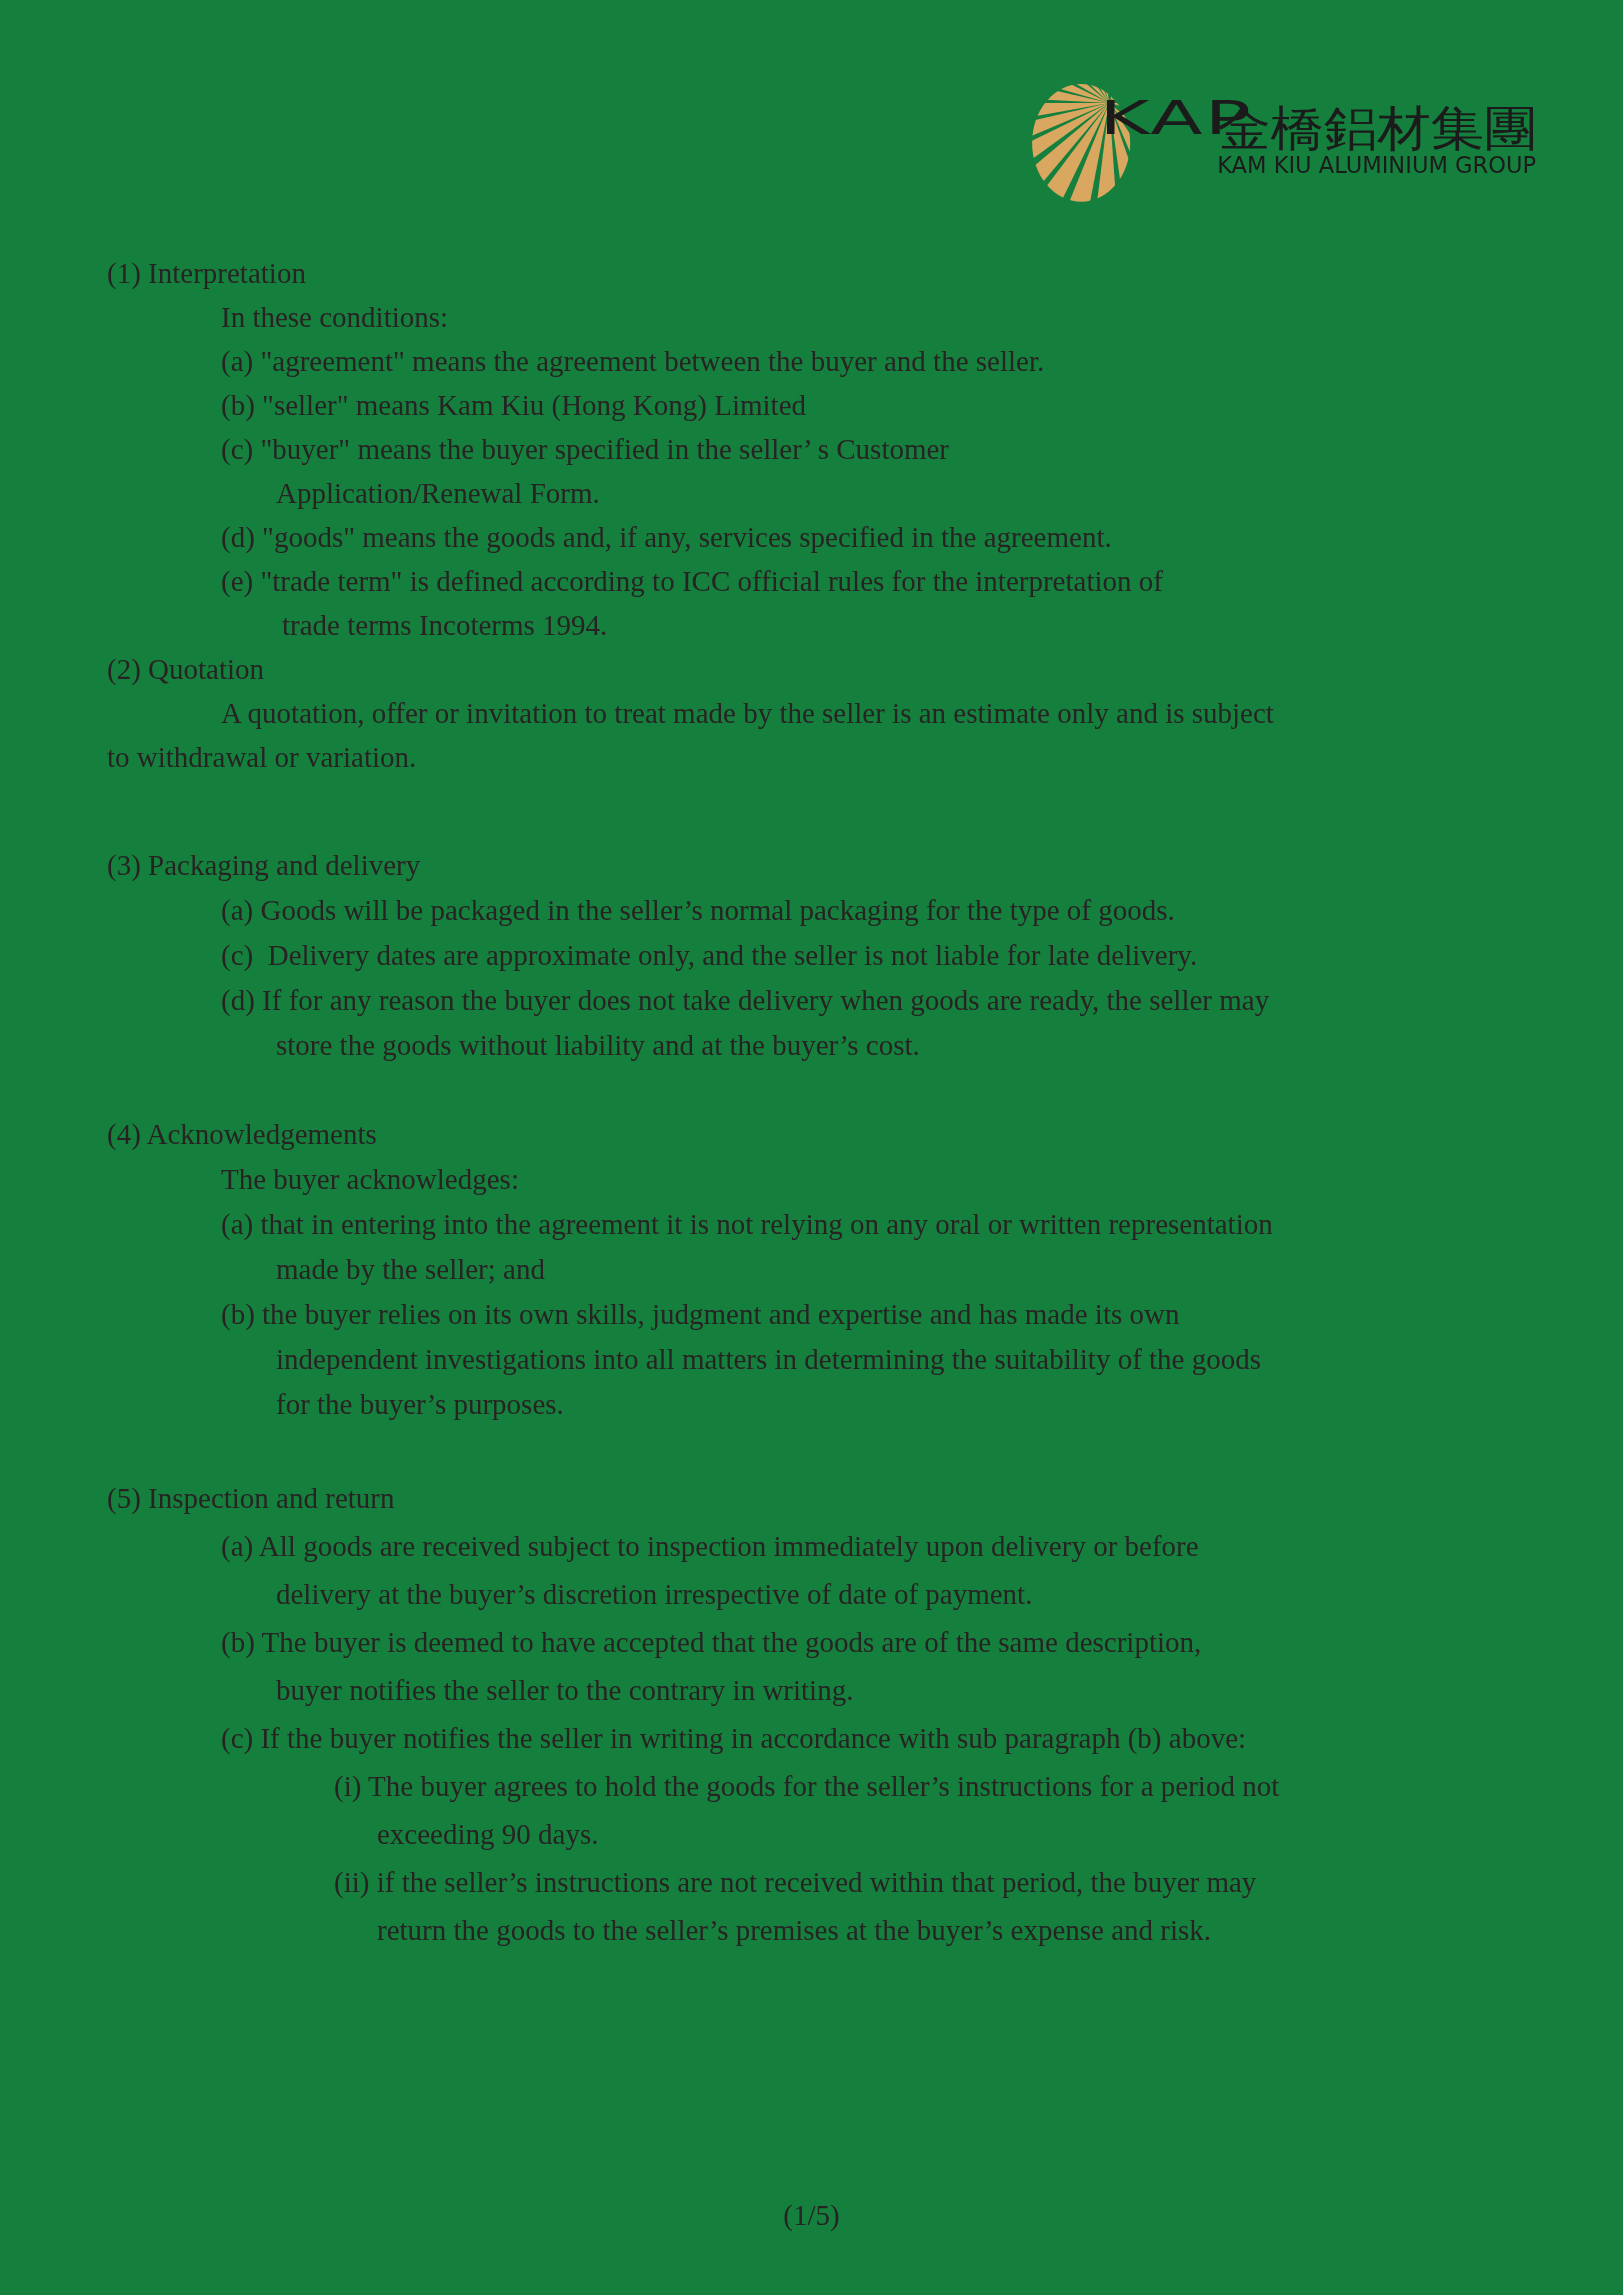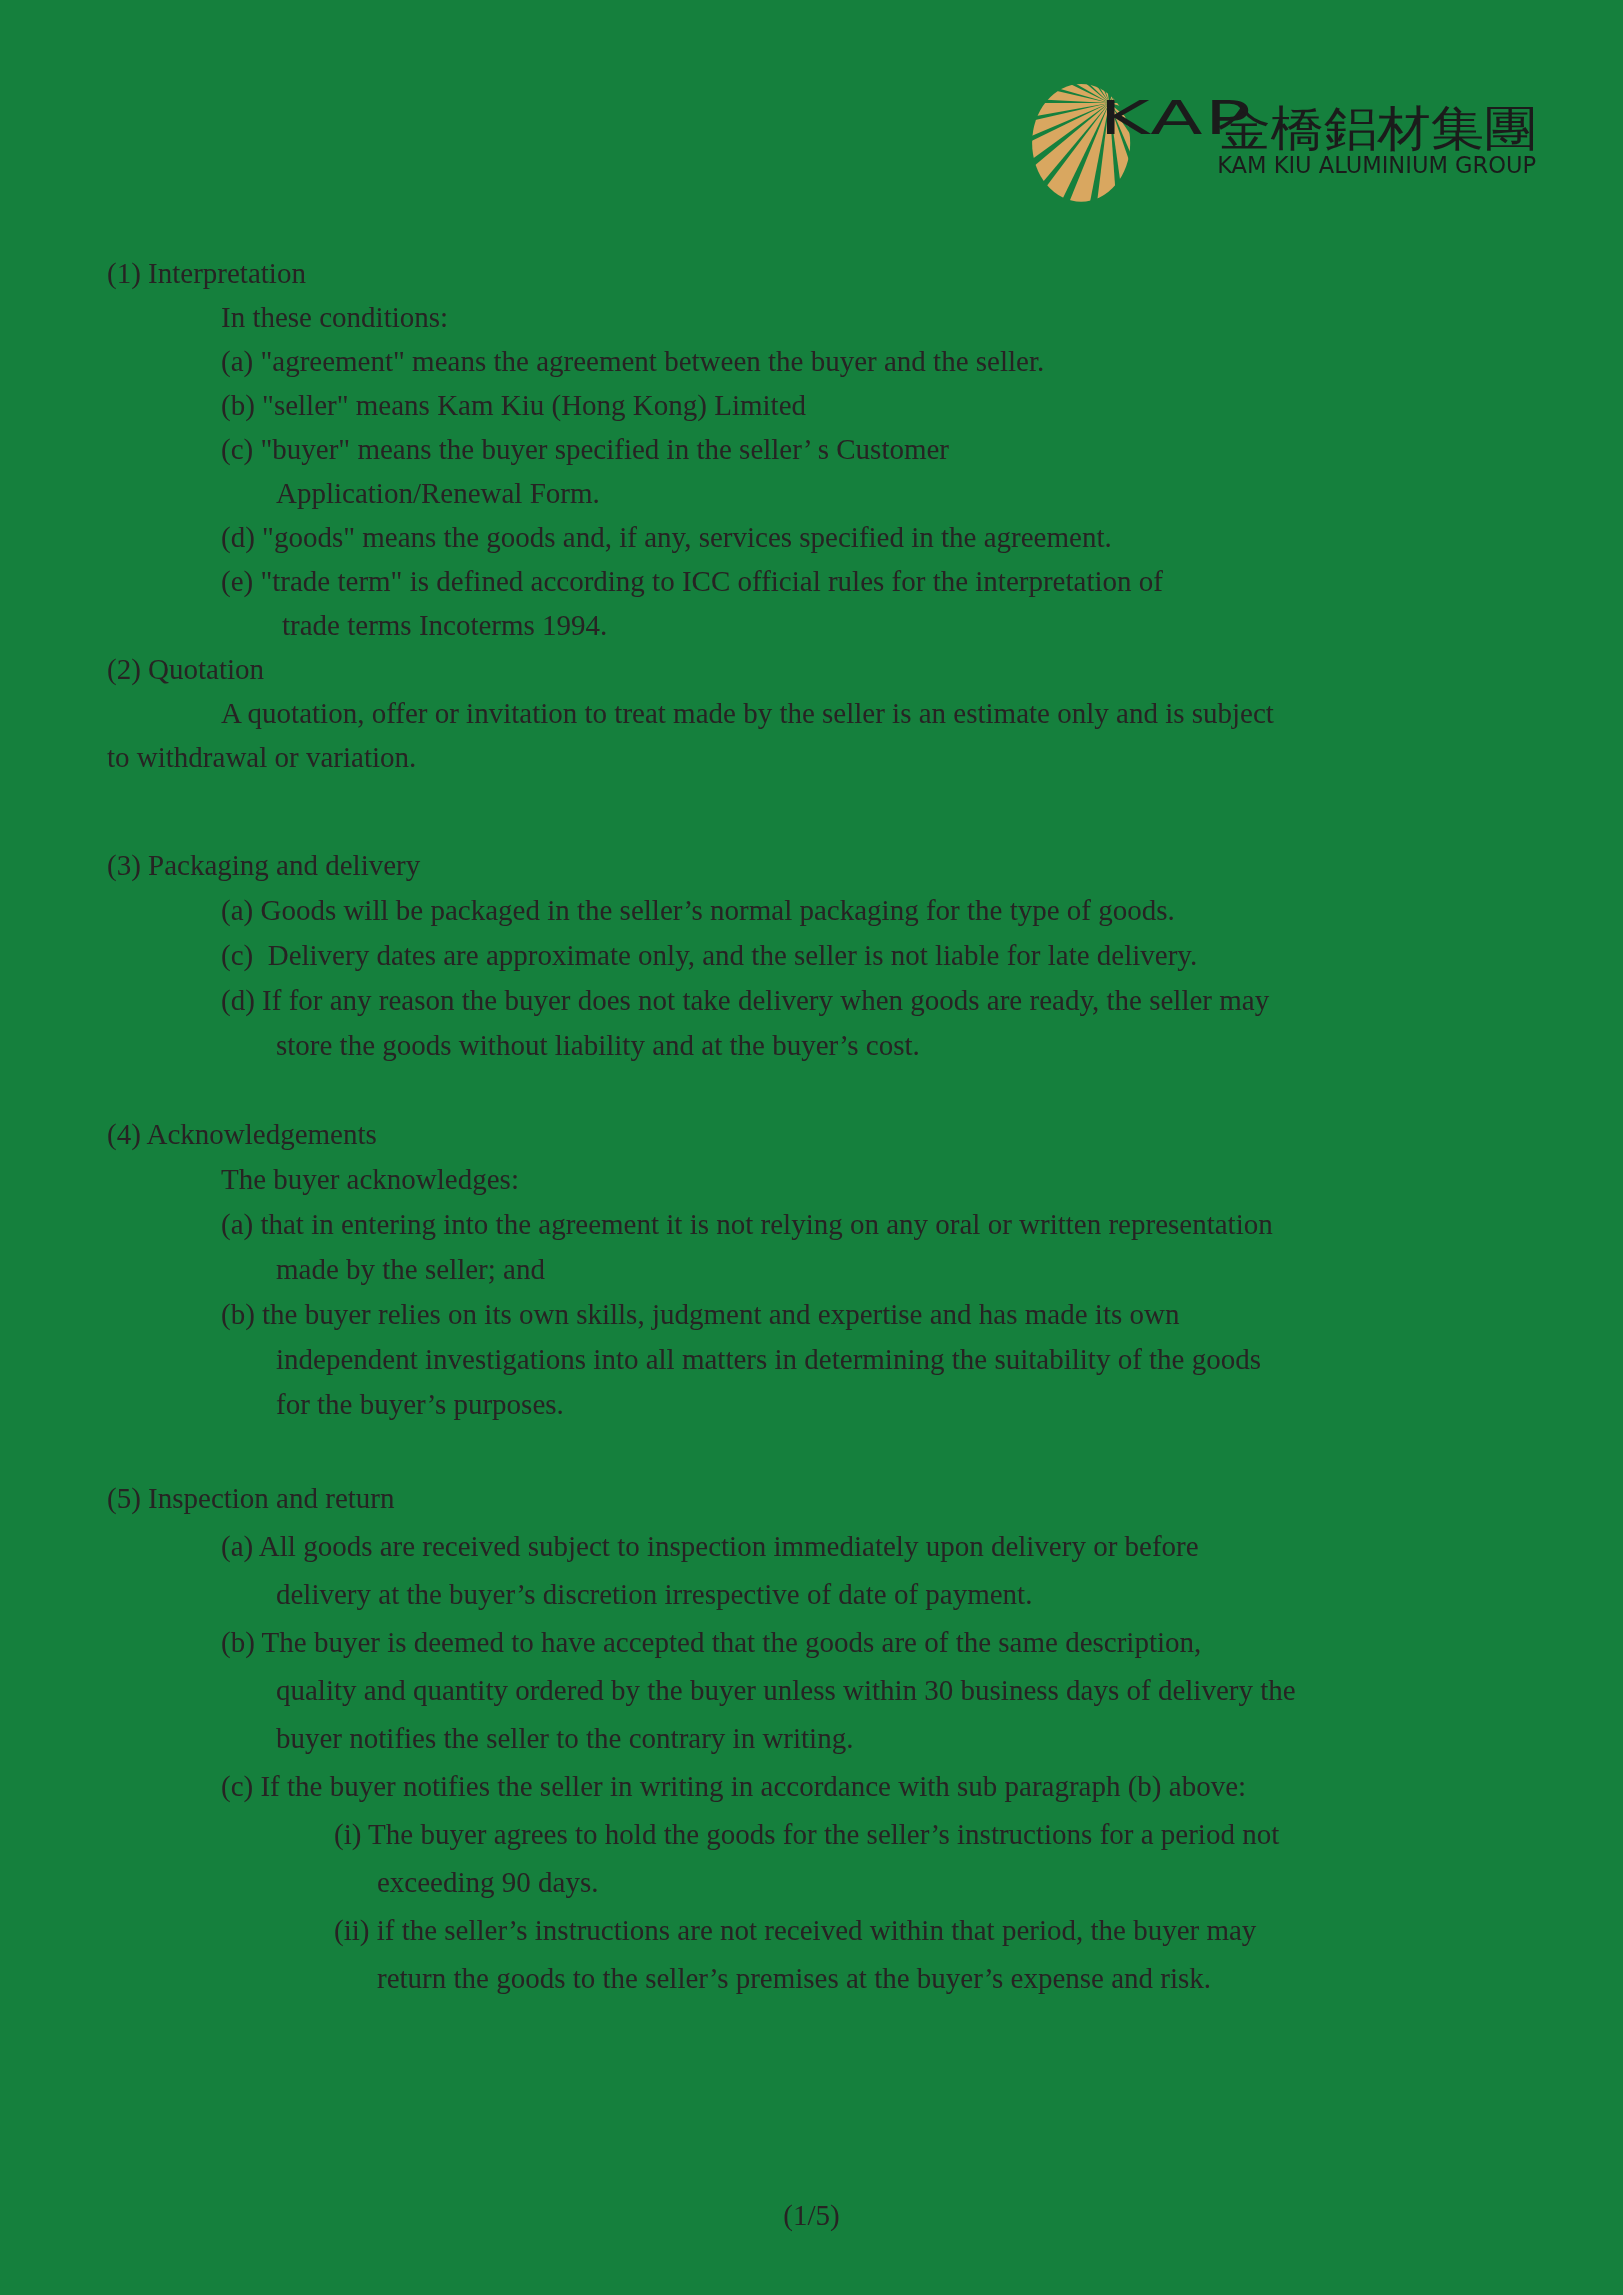--- a/index.html
+++ b/index.html
@@ -109,21 +109,20 @@
       <div class="line i1">(b) the buyer relies on its own skills, judgment and expertise and has made its own</div>
       <div class="line i1c">independent investigations into all matters in determining the suitability of the goods</div>
       <div class="line i1c">for the buyer’s purposes.</div>
     </div>
 
     <div class="sec5 m5">
       <div class="line">(5) Inspection and return</div>
       <div class="line i1">(a) All goods are received subject to inspection immediately upon delivery or before</div>
       <div class="line i1c">delivery at the buyer’s discretion irrespective of date of payment.</div>
       <div class="line i1">(b) The buyer is deemed to have accepted that the goods are of the same description,</div>
-      <div class="line i1c">quality and quantity ordered by the buyer unless within 30 business days of delivery the</div>
       <div class="line i1c">buyer notifies the seller to the contrary in writing.</div>
       <div class="line i1">(c) If the buyer notifies the seller in writing in accordance with sub paragraph (b) above:</div>
       <div class="line i2">(i) The buyer agrees to hold the goods for the seller’s instructions for a period not</div>
       <div class="line i2c">exceeding 90 days.</div>
       <div class="line i2">(ii) if the seller’s instructions are not received within that period, the buyer may</div>
       <div class="line i2c">return the goods to the seller’s premises at the buyer’s expense and risk.</div>
     </div>
 
   </div>
 

